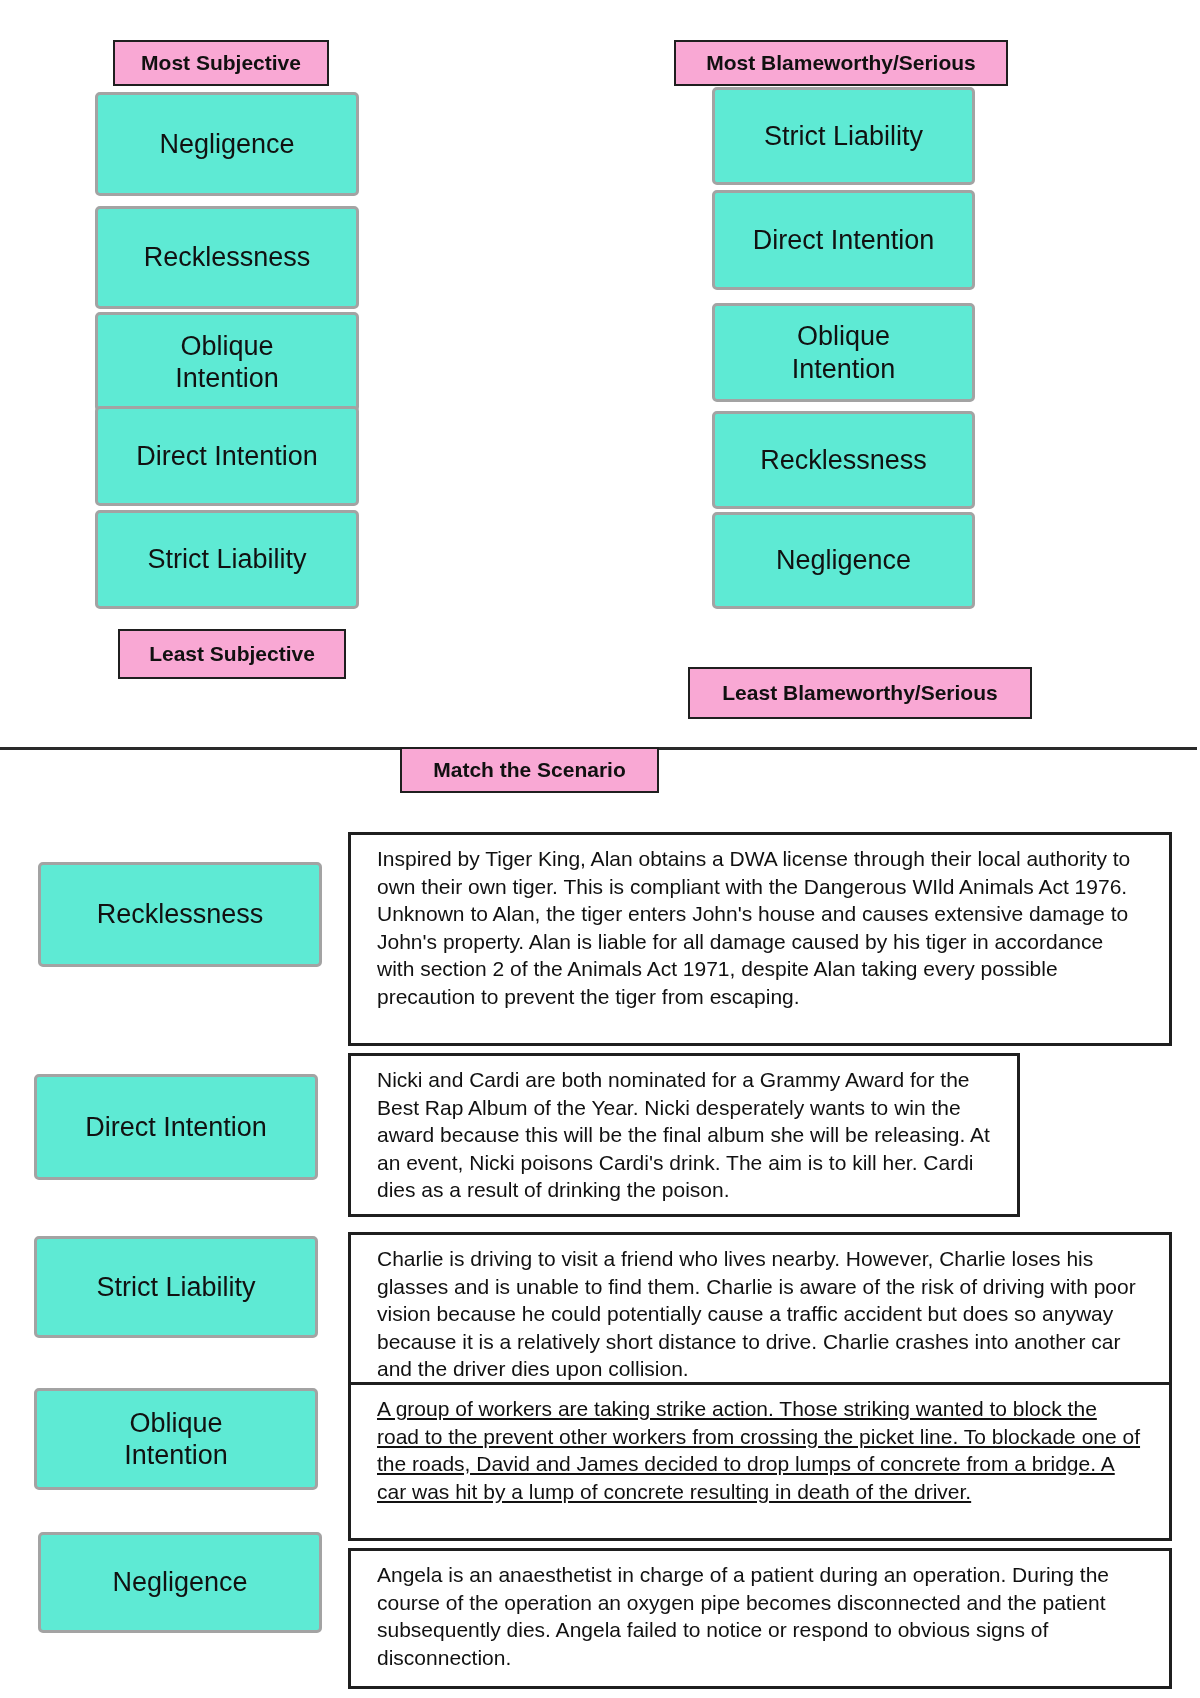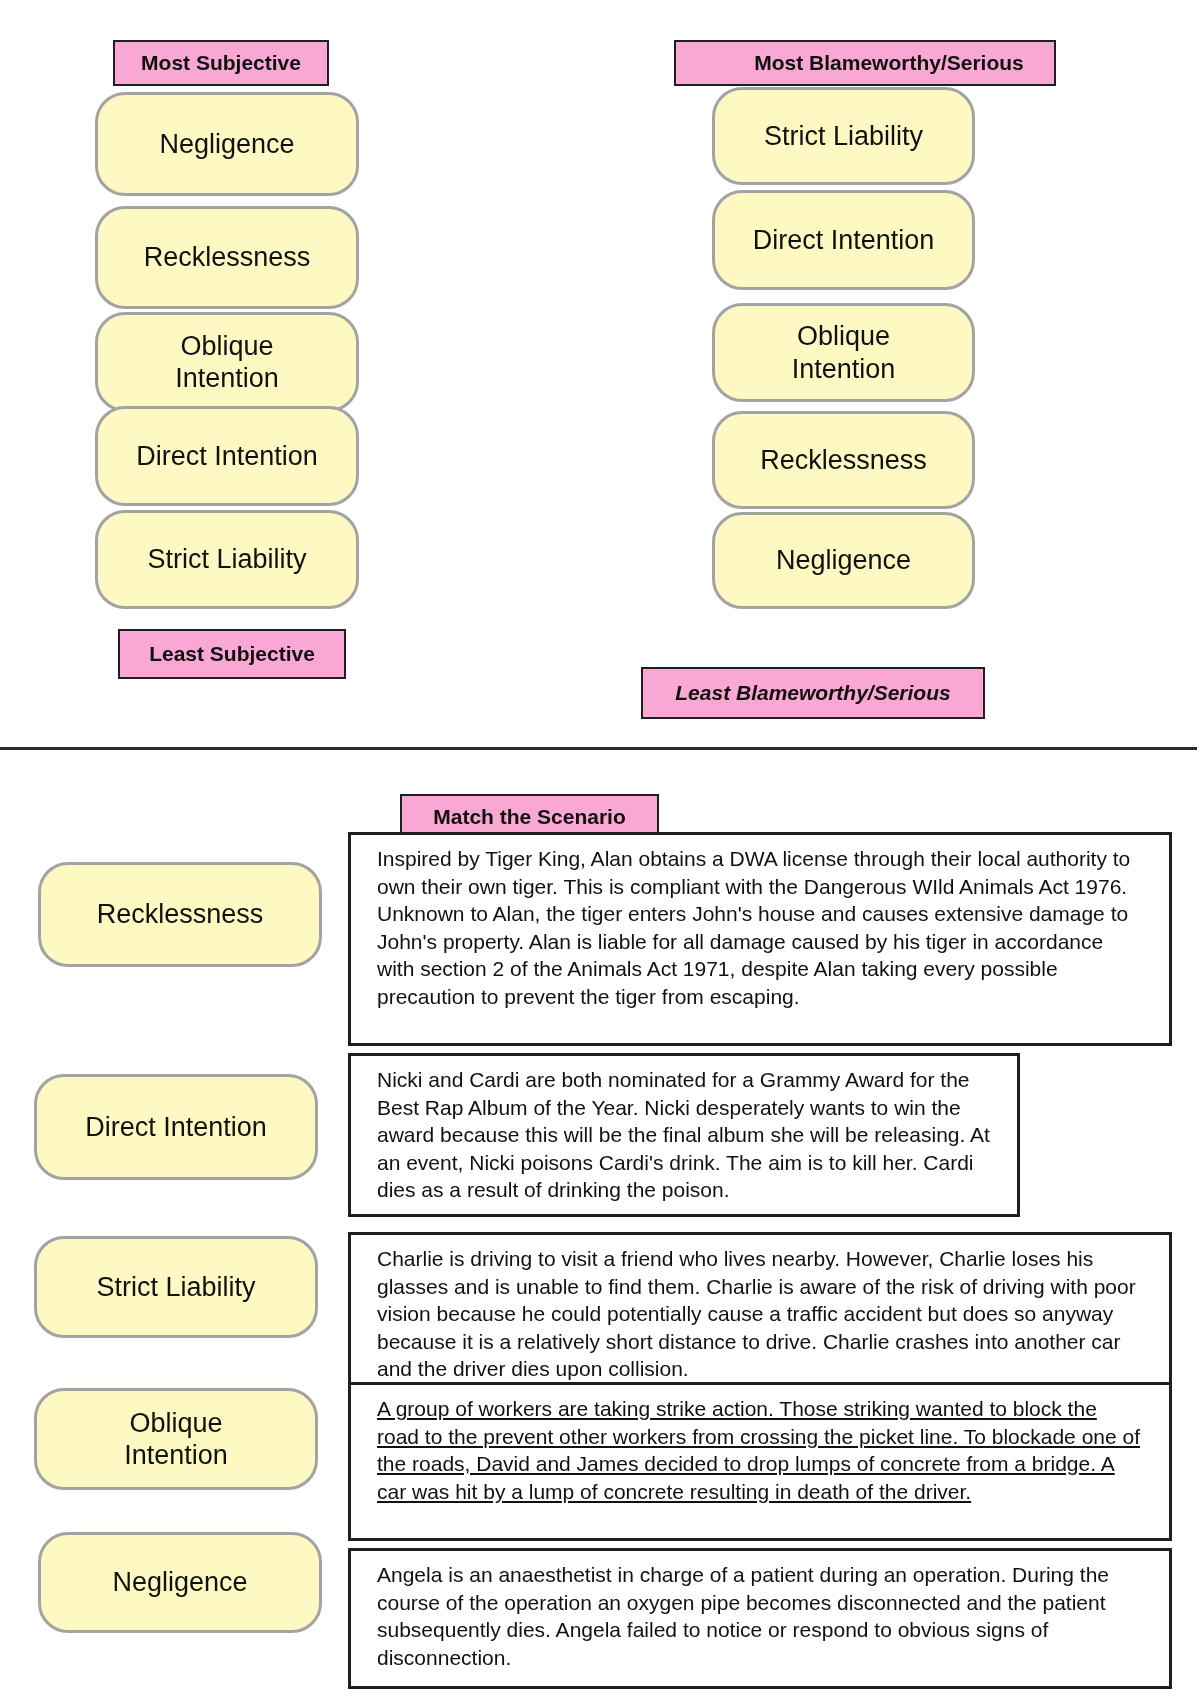--- a/index.html
+++ b/index.html
@@ -3,23 +3,23 @@
 <meta charset="utf-8">
 <style>
   html,body { margin:0; padding:0; background:#ffffff; }
   .page {
     position:relative; width:1200px; height:1698px; background:#ffffff;
     font-family:"Liberation Sans", sans-serif; color:var(--text,#111);
     overflow:hidden;
   }
   
   .card {
-    position:absolute; background:#fef9c3;
+    position:absolute; background:#5eead4;
     border:3px solid var(--card-border,#a3a3a3);
-    border-radius:30px;
+    border-radius:5px;
     display:flex; align-items:center; justify-content:center;
     text-align:center; font-size:27px; line-height:1.2;
   }
   .card .lbl { padding:0 10px; }
   .card .lbl.narrow { max-width:150px; }
   
   .rect {
     position:absolute; background:#f9a8d4;
     border:2px solid var(--box-border,#1f1f1f);
     display:flex; align-items:center; justify-content:center;
@@ -58,45 +58,45 @@
       <span class="lbl">Direct Intention</span>
     </div>
     <div class="card" style="left:95px; top:510px; width:258px; height:93px;">
       <span class="lbl">Strict Liability</span>
     </div>
 
     <div class="rect" style="left:118px; top:629px; width:224px; height:46px;">Least Subjective</div>
   </section>
 
   <section>
-    <div class="rect" style="left:674px; top:40px; width:330px; height:42px;padding-left:48px;">Most Blameworthy/Serious</div>
+    <div class="rect" style="left:674px; top:40px; width:330px; height:42px;">Most Blameworthy/Serious</div>
 
     <div class="card" style="left:712px; top:87px; width:257px; height:92px;">
       <span class="lbl">Strict Liability</span>
     </div>
     <div class="card" style="left:712px; top:190px; width:257px; height:94px;">
       <span class="lbl">Direct Intention</span>
     </div>
     <div class="card" style="left:712px; top:303px; width:257px; height:93px;">
       <span class="lbl narrow">Oblique Intention</span>
     </div>
     <div class="card" style="left:712px; top:411px; width:257px; height:92px;">
       <span class="lbl">Recklessness</span>
     </div>
     <div class="card" style="left:712px; top:512px; width:257px; height:91px;">
       <span class="lbl">Negligence</span>
     </div>
 
-    <div class="rect" style="left:641px; top:667px; width:340px; height:48px;font-style:italic;">Least Blameworthy/Serious</div>
+    <div class="rect" style="left:688px; top:667px; width:340px; height:48px;">Least Blameworthy/Serious</div>
   </section>
 
   <div class="divider"></div>
 
   <section>
-    <div class="rect" style="left:400px; top:794px; width:255px; height:42px;">Match the Scenario</div>
+    <div class="rect" style="left:400px; top:747px; width:255px; height:42px;">Match the Scenario</div>
 
     <div class="card" style="left:38px; top:862px; width:278px; height:99px;">
       <span class="lbl">Recklessness</span>
     </div>
     <div class="scenario" style="left:348px; top:832px; width:824px; min-height:214px;">
       <span>Inspired by Tiger King, Alan obtains a DWA license through their local authority to own their own tiger. This is compliant with the Dangerous WIld Animals Act 1976. Unknown to Alan, the tiger enters John's house and causes extensive damage to John's property. Alan is liable for all damage caused by his tiger in accordance with section 2 of the Animals Act 1971, despite Alan taking every possible precaution to prevent the tiger from escaping.</span>
     </div>
 
     <div class="card" style="left:34px; top:1074px; width:278px; height:100px;">
       <span class="lbl">Direct Intention</span>

